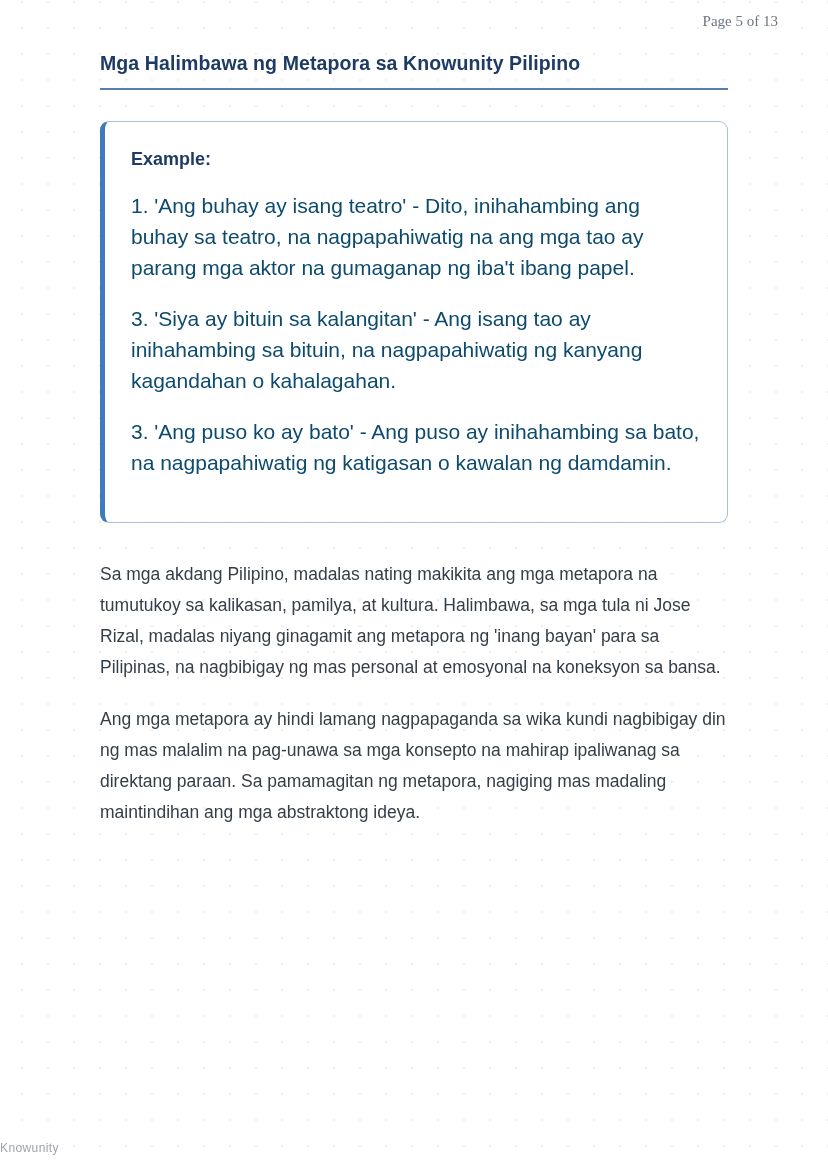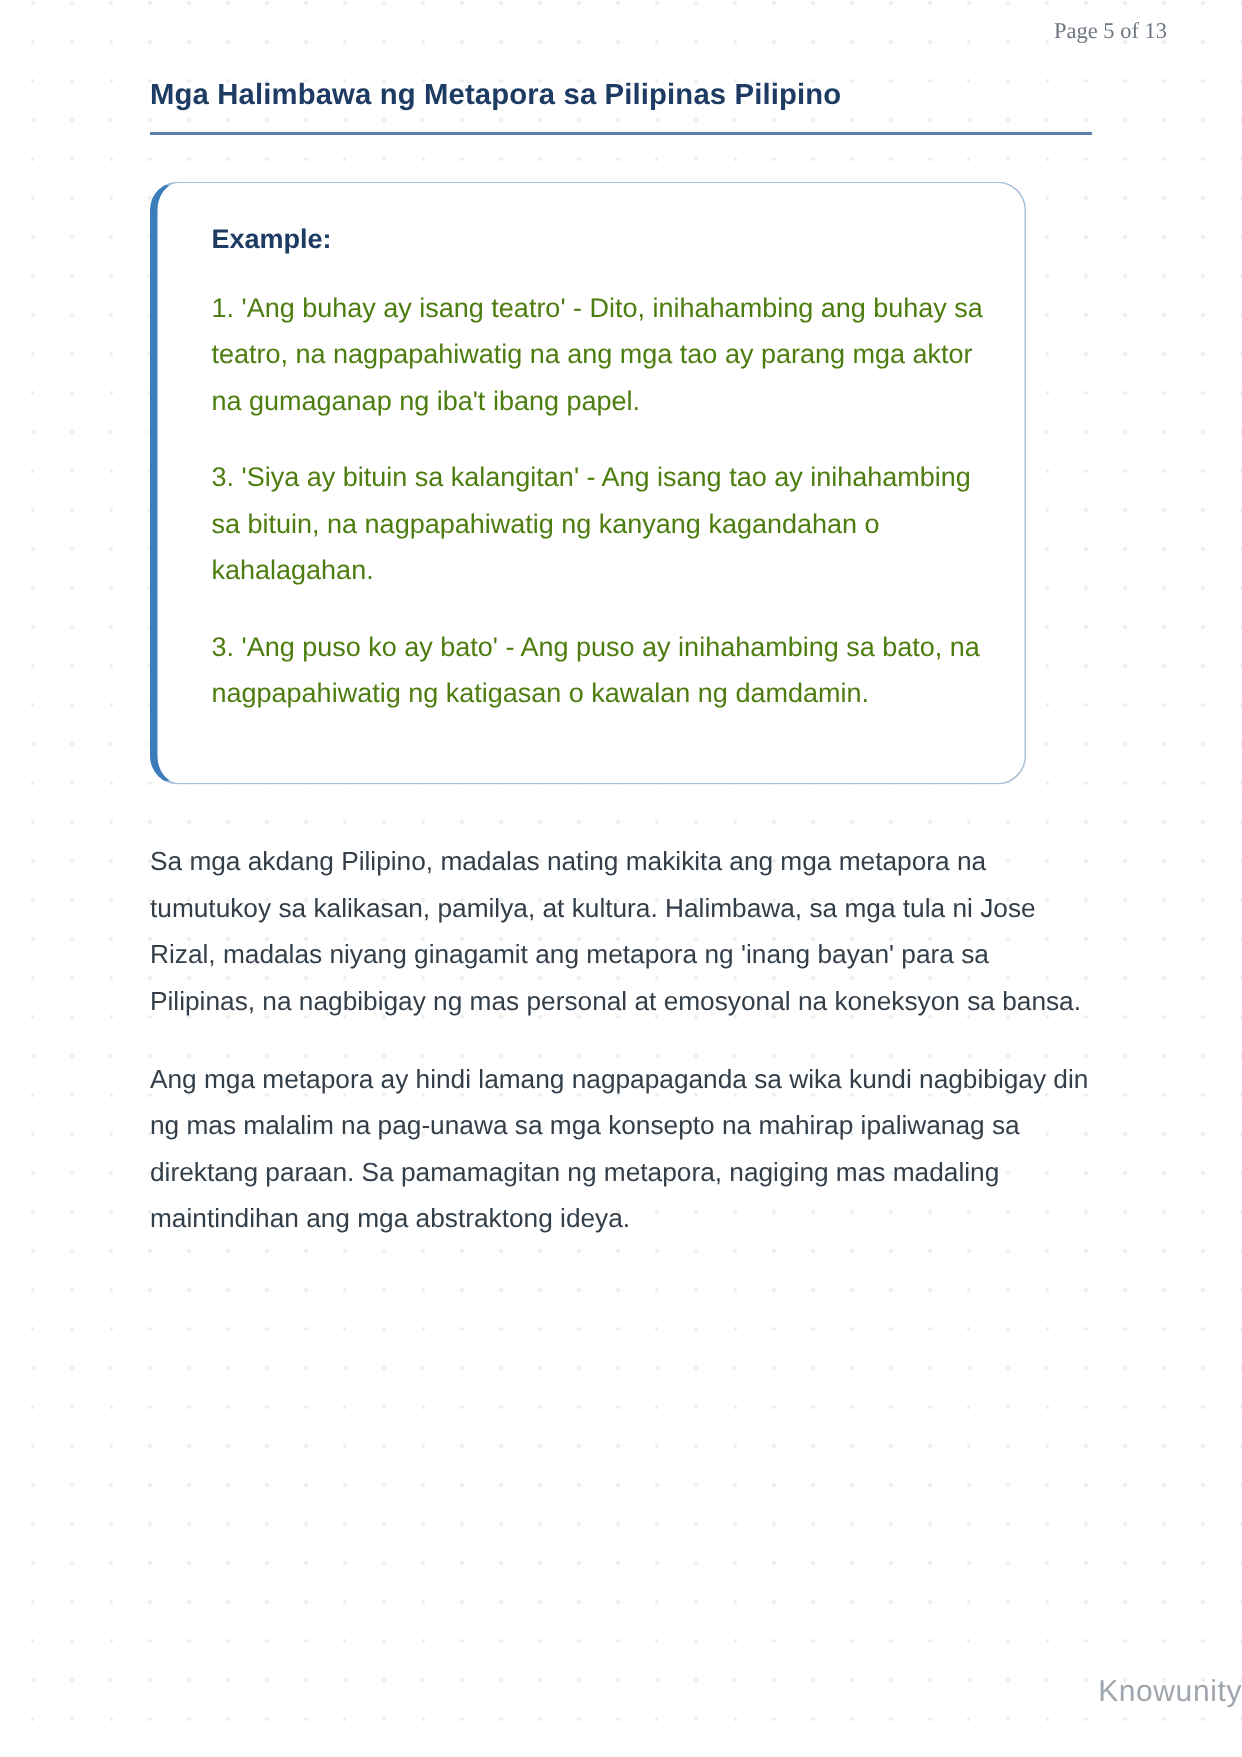--- a/index.html
+++ b/index.html
@@ -43,70 +43,70 @@
     line-height: 24px;
     font-weight: bold;
     color: #1d3b63;
     letter-spacing: 0.1px;
     padding-bottom: 13px;
     border-bottom: 2px solid #587fa7;
   }
   .example-box {
     box-sizing: border-box;
     margin-top: 31px;
-    width: 584px;
+    width: 628px;
     border: 1.5px solid #a9c0d8;
     border-left: 5px solid #3c7cba;
-    border-radius: 19px;
-    padding: 26px 26px 44px 36px;
+    border-radius: 9px;
+    padding: 26px 26px 44px 26px;
     background: #ffffff;
   }
   .example-heading {
     margin: 0;
     font-size: 18px;
     line-height: 22px;
     font-weight: bold;
     color: #1d3b63;
   }
   .example-item {
     margin: 20px 0 0 0;
-    font-size: 18px;
+    font-size: 21px;
     line-height: 31px;
-    color: #4d7c0f;
+    color: #0c4a6e;
   }
   .body-para {
     margin: 21px 0 0 0;
     font-size: 17.5px;
     line-height: 31px;
     color: #333e48;
   }
   .example-box + .body-para {
     margin-top: 36px;
   }
   .brand-footer {
     position: absolute;
-    bottom: 31px;
+    bottom: 16px;
     left: 0;
     width: 100%;
-    text-align: right;
-    font-size: 20px;
+    text-align: left;
+    font-size: 12px;
     letter-spacing: 0.4px;
     color: #9fa5ac;
   }
 </style>
 </head>
 <body>
 
 <div class="page">
 
   <div class="page-number">Page 5 of 13</div>
 
   <main class="content">
 
-    <h1 class="doc-title">Mga Halimbawa ng Metapora sa Pilipinas Pilipino</h1>
+    <h1 class="doc-title">Mga Halimbawa ng Metapora sa Knowunity Pilipino</h1>
 
     <section class="example-box">
       <h2 class="example-heading">Example:</h2>
       <p class="example-item">1. 'Ang buhay ay isang teatro' - Dito, inihahambing ang buhay sa teatro, na nagpapahiwatig na ang mga tao ay parang mga aktor na gumaganap ng iba't ibang papel.</p>
       <p class="example-item">3. 'Siya ay bituin sa kalangitan' - Ang isang tao ay inihahambing sa bituin, na nagpapahiwatig ng kanyang kagandahan o kahalagahan.</p>
       <p class="example-item">3. 'Ang puso ko ay bato' - Ang puso ay inihahambing sa bato, na nagpapahiwatig ng katigasan o kawalan ng damdamin.</p>
     </section>
 
     <p class="body-para">Sa mga akdang Pilipino, madalas nating makikita ang mga metapora na tumutukoy sa kalikasan, pamilya, at kultura. Halimbawa, sa mga tula ni Jose Rizal, madalas niyang ginagamit ang metapora ng 'inang bayan' para sa Pilipinas, na nagbibigay ng mas personal at emosyonal na koneksyon sa bansa.</p>
 

